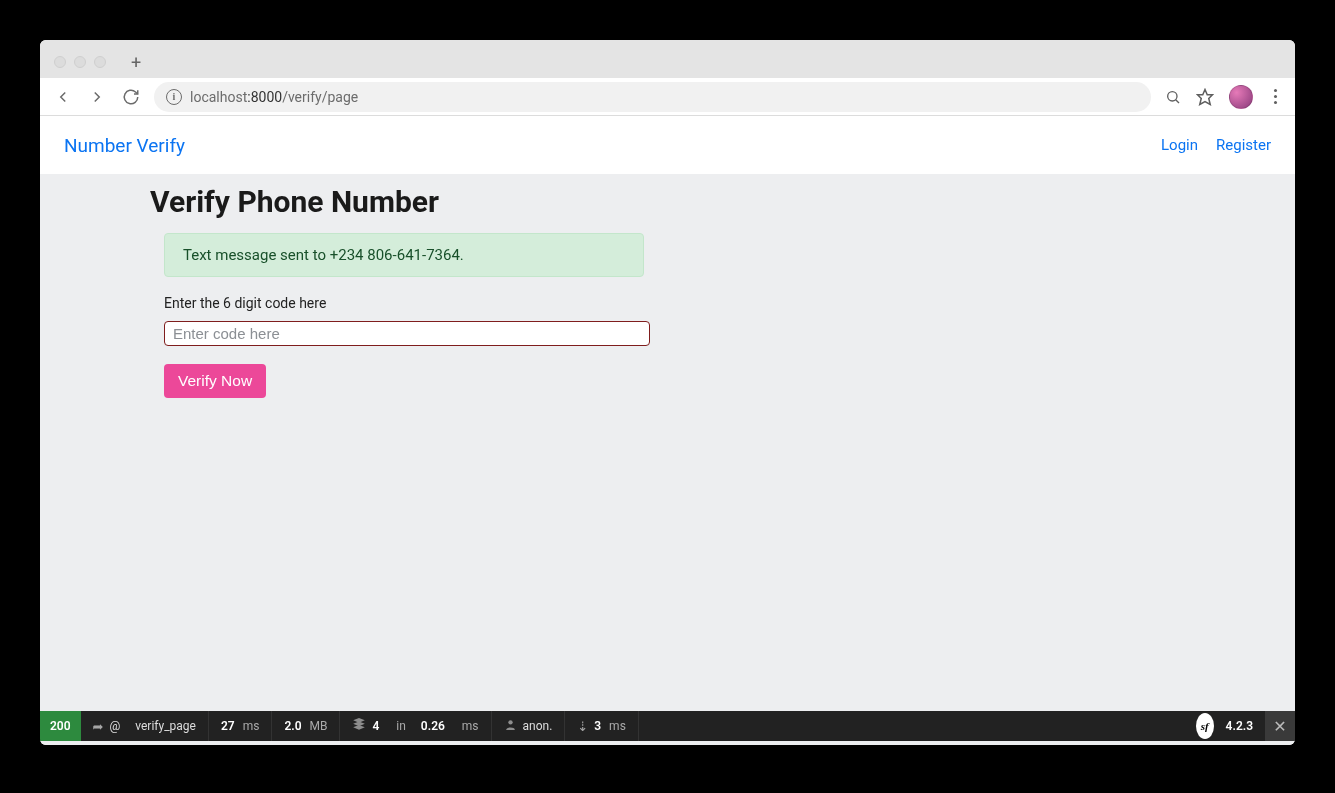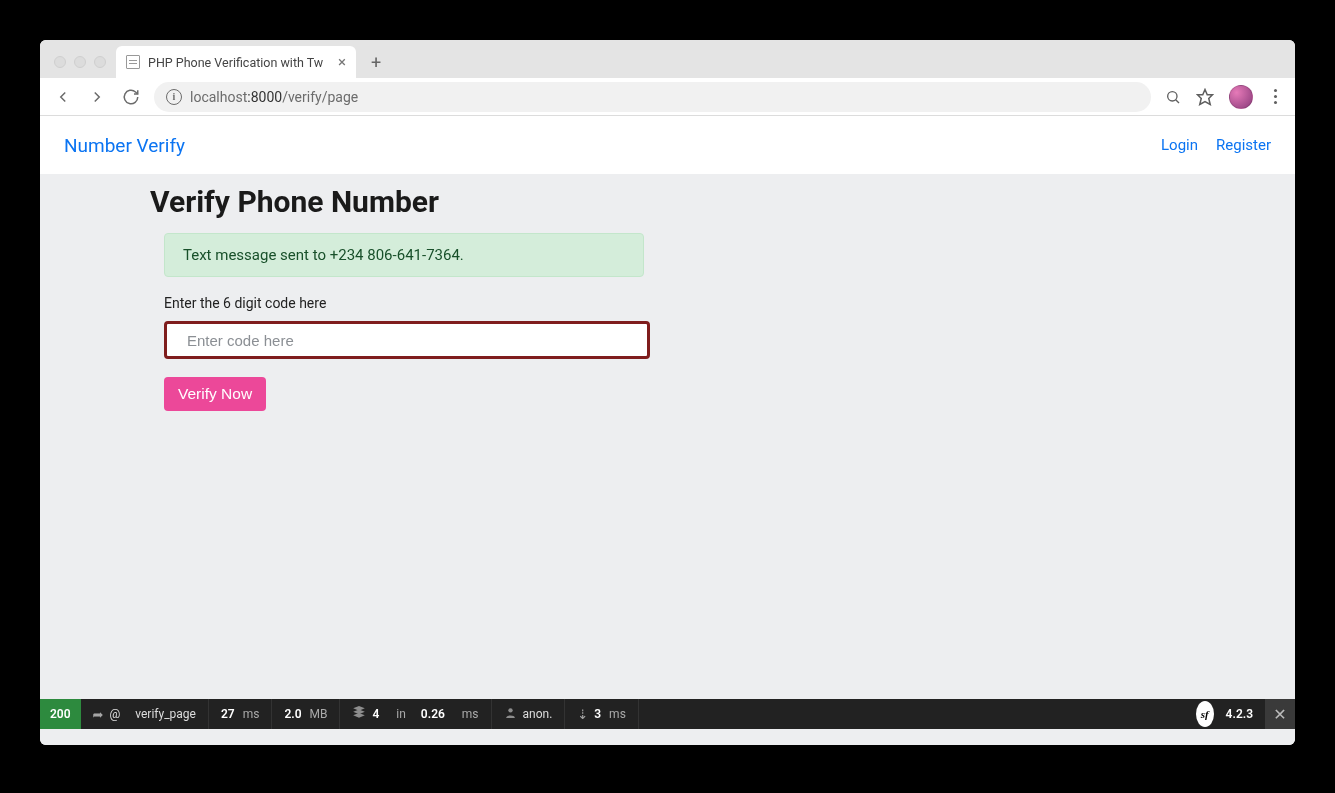--- a/index.html
+++ b/index.html
@@ -95,29 +95,29 @@
     h1.title {
       font-size:30px;font-weight:700;color:#1a1a1a;margin:6px 0 14px;
     }
     .alert {
       background:#d4edda;border:1px solid #c3e6cb;color:#18502a;border-radius:4px;padding:12px 18px;font-size:15px;margin:0 14px 18px 14px;
       width:480px;
     }
     .form { margin-left:14px;}
     .label { font-size:14px;color:#222;margin-bottom:10px;display:block;}
     .input {
-      width:486px;height:38px;border:3px solid #7f1d1d;border-radius:4px;padding:6px 20px;font-size:15px;color:#495057;background:#fff;margin-bottom:18px;
+      width:486px;height:25px;border:1px solid #7f1d1d;border-radius:4px;padding:6px 8px;font-size:15px;color:#495057;background:#fff;margin-bottom:18px;
     }
     .input::placeholder{color:#8b8f94;}
     .btn {
       background:#ec4899;color:#fff;border:none;border-radius:4px;padding:8px 14px;font-size:15.5px;font-weight:500;cursor:pointer;
     }
     
     .debug {
-      position:absolute;left:0;right:0;bottom:16px;height:30px;background:#222;display:flex;align-items:flex-end;color:#ddd;font-size:12px;
+      position:absolute;left:0;right:0;bottom:4px;height:30px;background:#222;display:flex;align-items:flex-end;color:#ddd;font-size:12px;
     }
     .debug .status{background:#2d8a3e;height:100%;display:flex;align-items:center;padding:0 10px;font-weight:600;color:#fff;}
     .debug .seg{display:flex;align-items:center;gap:6px;padding:0 12px;height:100%;border-right:1px solid #333;}
     .debug .seg .ico{opacity:0.7;font-size:13px;}
     .debug .num{color:#fff;font-weight:600;}
     .debug .unit{color:#aaa;margin-left:2px;}
     .debug .spacer{flex:1;}
     .debug .sf{
       width:18px;height:26px;border-radius:50%;background:#fff;color:#000;display:flex;align-items:center;justify-content:center;font-weight:700;font-size:11px;font-style:italic;margin-right:6px;font-family:Georgia,serif;
     }
@@ -127,25 +127,20 @@
 <body>
 
 <div class="window">
 
   <div class="tab-strip">
     <div class="traffic-lights">
       <div class="tl"></div>
       <div class="tl"></div>
       <div class="tl"></div>
     </div>
-    <div class="tab">
-      <span class="favicon"></span>
-      <span class="title">PHP Phone Verification with Tw</span>
-      <span class="close">×</span>
-    </div>
     <div class="new-tab">+</div>
   </div>
 
   <div class="toolbar">
     <div class="nav-btn">
       <svg viewBox="0 0 24 24">
           <polyline points="15 18 9 12 15 6"></polyline>
         </svg>
     </div>
     <div class="nav-btn">

